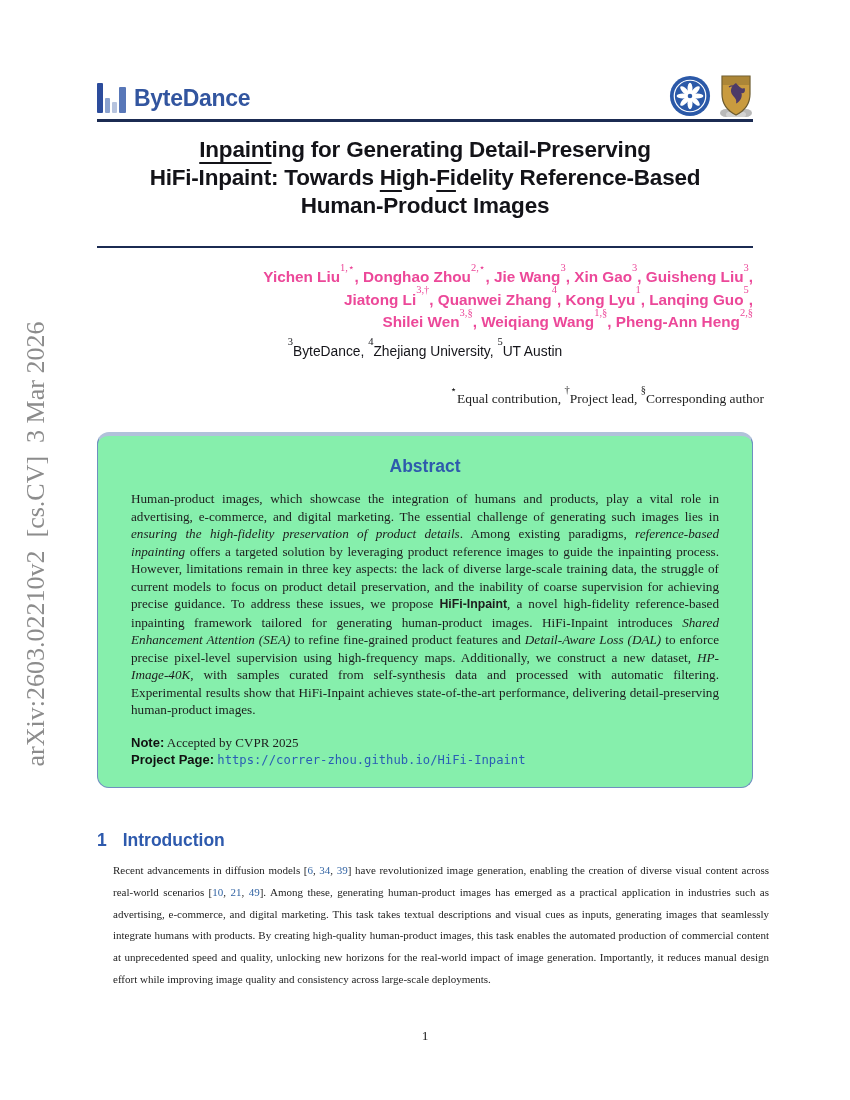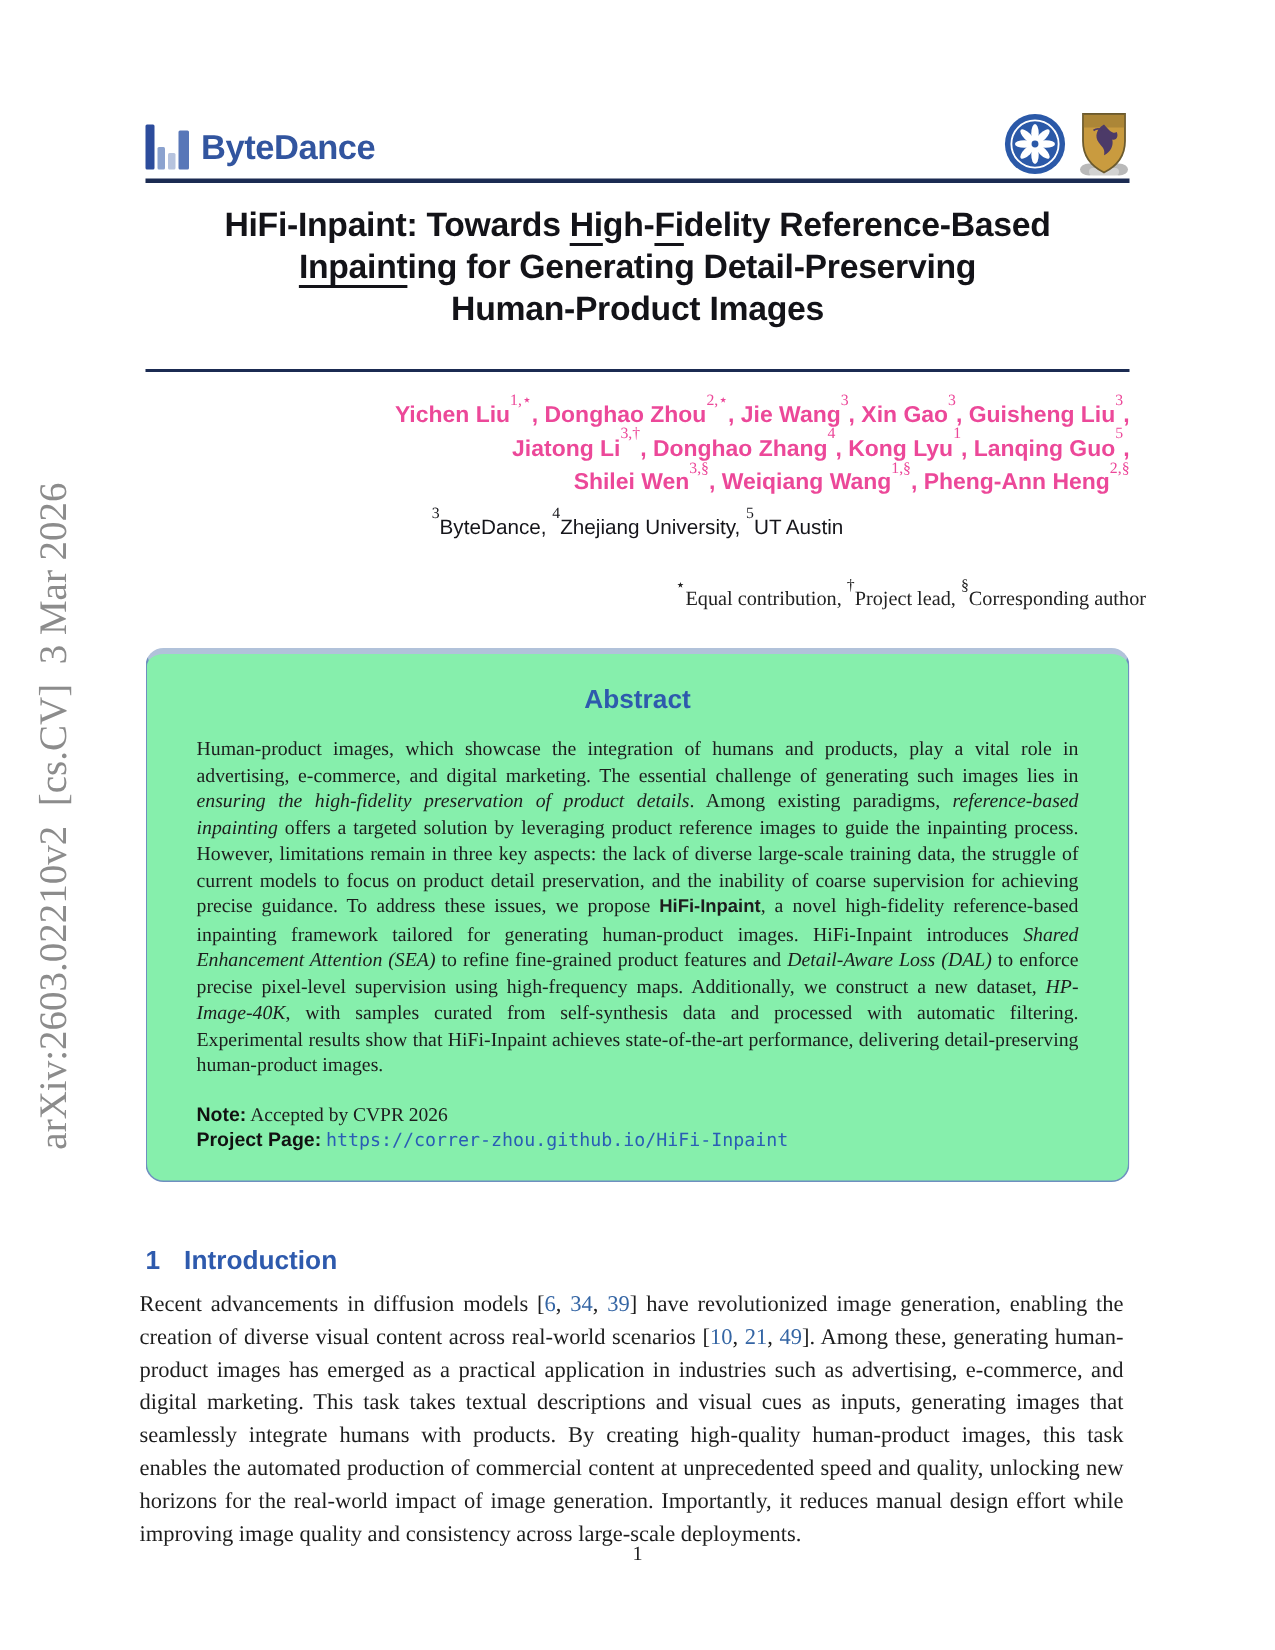--- a/index.html
+++ b/index.html
@@ -54,22 +54,22 @@
   .seg-i{font-style:italic;}
   .seg-b{font-family:"Liberation Sans",sans-serif;font-weight:bold;font-size:12.3px;}
   .abs-notes{margin:15px 33px 0 33px;font-size:13px;line-height:17.5px;}
   .note-label{font-family:"Liberation Sans",sans-serif;font-weight:bold;font-size:13px;color:#111;}
   .url{font-family:"DejaVu Sans Mono",monospace;font-size:12.2px;color:#2a5db5;text-decoration:none;}
 
   
   .sec-head{position:absolute;left:97px;top:830px;font-family:Liberation Sans, sans-serif;
             font-weight:bold;font-size:17.5px;color:#2e5aad;}
   .sec-num{margin-right:16px;}
-  .intro{position:absolute;left:93px;top:860px;width:656px;text-align:justify;
-         font-size:15px;line-height:21.8px;color:#1d1d1d;}
+  .intro{position:absolute;left:113px;top:860px;width:656px;text-align:justify;
+         font-size:11px;line-height:21.8px;color:#1d1d1d;}
   .cite{color:#3465a4;cursor:pointer;}
 
   .pageno{position:absolute;left:0;top:1028px;width:850px;text-align:center;
           font-size:13.5px;color:#222;}
 </style>
 </head>
 <body>
 
 <div class="page">
 
@@ -114,44 +114,44 @@
           <path d="M17 9 c-5 3 -6.5 8 -3.5 12 c2 3 4.5 4 3.5 8.5 c4.5 -2 6.5 -6.5 5.5 -10.5 c3 0.8 4.2 -2.2 3 -5 c-2 1.2 -4 0.5 -8.5 -5 z" fill="#4c3a68"></path>
           <path d="M10 13 c2 -1.5 4 -1.5 6 0" stroke="#4c3a68" stroke-width="1.2" fill="none"></path>
         </svg>
       </span>
     </div>
   </div>
 
   <div class="rule1"></div>
 
   <div class="title">
+    <div><span class="u">Inpaint</span><span>ing for Generating Detail-Preserving</span></div>
     <div><span>HiFi-Inpaint: Towards </span><span class="u">Hi</span><span>gh-</span><span class="u">Fi</span><span>delity Reference-Based</span></div>
-    <div><span class="u">Inpaint</span><span>ing for Generating Detail-Preserving</span></div>
     <div><span>Human-Product Images</span></div>
   </div>
 
   <div class="rule2"></div>
 
   <div class="authors">
     <div><span><span>Yichen Liu</span><sup>1,⋆</sup><span>, </span></span><span><span>Donghao Zhou</span><sup>2,⋆</sup><span>, </span></span><span><span>Jie Wang</span><sup>3</sup><span>, </span></span><span><span>Xin Gao</span><sup>3</sup><span>, </span></span><span><span>Guisheng Liu</span><sup>3</sup><span>,</span></span></div>
-    <div><span><span>Jiatong Li</span><sup>3,†</sup><span>, </span></span><span><span>Donghao Zhang</span><sup>4</sup><span>, </span></span><span><span>Kong Lyu</span><sup>1</sup><span>, </span></span><span><span>Lanqing Guo</span><sup>5</sup><span>,</span></span></div>
+    <div><span><span>Jiatong Li</span><sup>3,†</sup><span>, </span></span><span><span>Quanwei Zhang</span><sup>4</sup><span>, </span></span><span><span>Kong Lyu</span><sup>1</sup><span>, </span></span><span><span>Lanqing Guo</span><sup>5</sup><span>,</span></span></div>
     <div><span><span>Shilei Wen</span><sup>3,§</sup><span>, </span></span><span><span>Weiqiang Wang</span><sup>1,§</sup><span>, </span></span><span><span>Pheng-Ann Heng</span><sup>2,§</sup><span></span></span></div>
   </div>
 
   <div class="affils">
     <div><span><sup>3</sup><span>ByteDance</span><span>, </span></span><span><sup>4</sup><span>Zhejiang University</span><span>, </span></span><span><sup>5</sup><span>UT Austin</span><span></span></span></div>
   </div>
 
   <div class="footnote"><span><sup>⋆</sup><span>Equal contribution, </span></span><span><sup>†</sup><span>Project lead, </span></span><span><sup>§</sup><span>Corresponding author</span></span></div>
 
   <div class="abs-box">
     <div class="abs-head">Abstract</div>
     <div class="abs-body"><span>Human-product images, which showcase the integration of humans and products, play a vital role in advertising, e-commerce, and digital marketing. The essential challenge of generating such images lies in </span><span class="seg-i">ensuring the high-fidelity preservation of product details</span><span>. Among existing paradigms, </span><span class="seg-i">reference-based inpainting</span><span> offers a targeted solution by leveraging product reference images to guide the inpainting process. However, limitations remain in three key aspects: the lack of diverse large-scale training data, the struggle of current models to focus on product detail preservation, and the inability of coarse supervision for achieving precise guidance. To address these issues, we propose </span><span class="seg-b">HiFi-Inpaint</span><span>, a novel high-fidelity reference-based inpainting framework tailored for generating human-product images. HiFi-Inpaint introduces </span><span class="seg-i">Shared Enhancement Attention (SEA)</span><span> to refine fine-grained product features and </span><span class="seg-i">Detail-Aware Loss (DAL)</span><span> to enforce precise pixel-level supervision using high-frequency maps. Additionally, we construct a new dataset, </span><span class="seg-i">HP-Image-40K</span><span>, with samples curated from self-synthesis data and processed with automatic filtering. Experimental results show that HiFi-Inpaint achieves state-of-the-art performance, delivering detail-preserving human-product images.</span></div>
     <div class="abs-notes">
-      <div><span class="note-label">Note:</span> <span>Accepted by CVPR 2026</span></div>
+      <div><span class="note-label">Note:</span> <span>Accepted by CVPR 2025</span></div>
       <div><span class="note-label">Project Page:</span> <a class="url" href="#">https://correr-zhou.github.io/HiFi-Inpaint</a></div>
     </div>
   </div>
 
   <div class="sec-head"><span class="sec-num">1</span><span>Introduction</span></div>
 
   <div class="intro"><span>Recent advancements in diffusion models [</span><span class="cite">6</span><span>, </span><span class="cite">34</span><span>, </span><span class="cite">39</span><span>] have revolutionized image generation, enabling the creation of diverse visual content across real-world scenarios [</span><span class="cite">10</span><span>, </span><span class="cite">21</span><span>, </span><span class="cite">49</span><span>]. Among these, generating human-product images has emerged as a practical application in industries such as advertising, e-commerce, and digital marketing. This task takes textual descriptions and visual cues as inputs, generating images that seamlessly integrate humans with products. By creating high-quality human-product images, this task enables the automated production of commercial content at unprecedented speed and quality, unlocking new horizons for the real-world impact of image generation. Importantly, it reduces manual design effort while improving image quality and consistency across large-scale deployments.</span></div>
 
   <div class="pageno">1</div>
 

